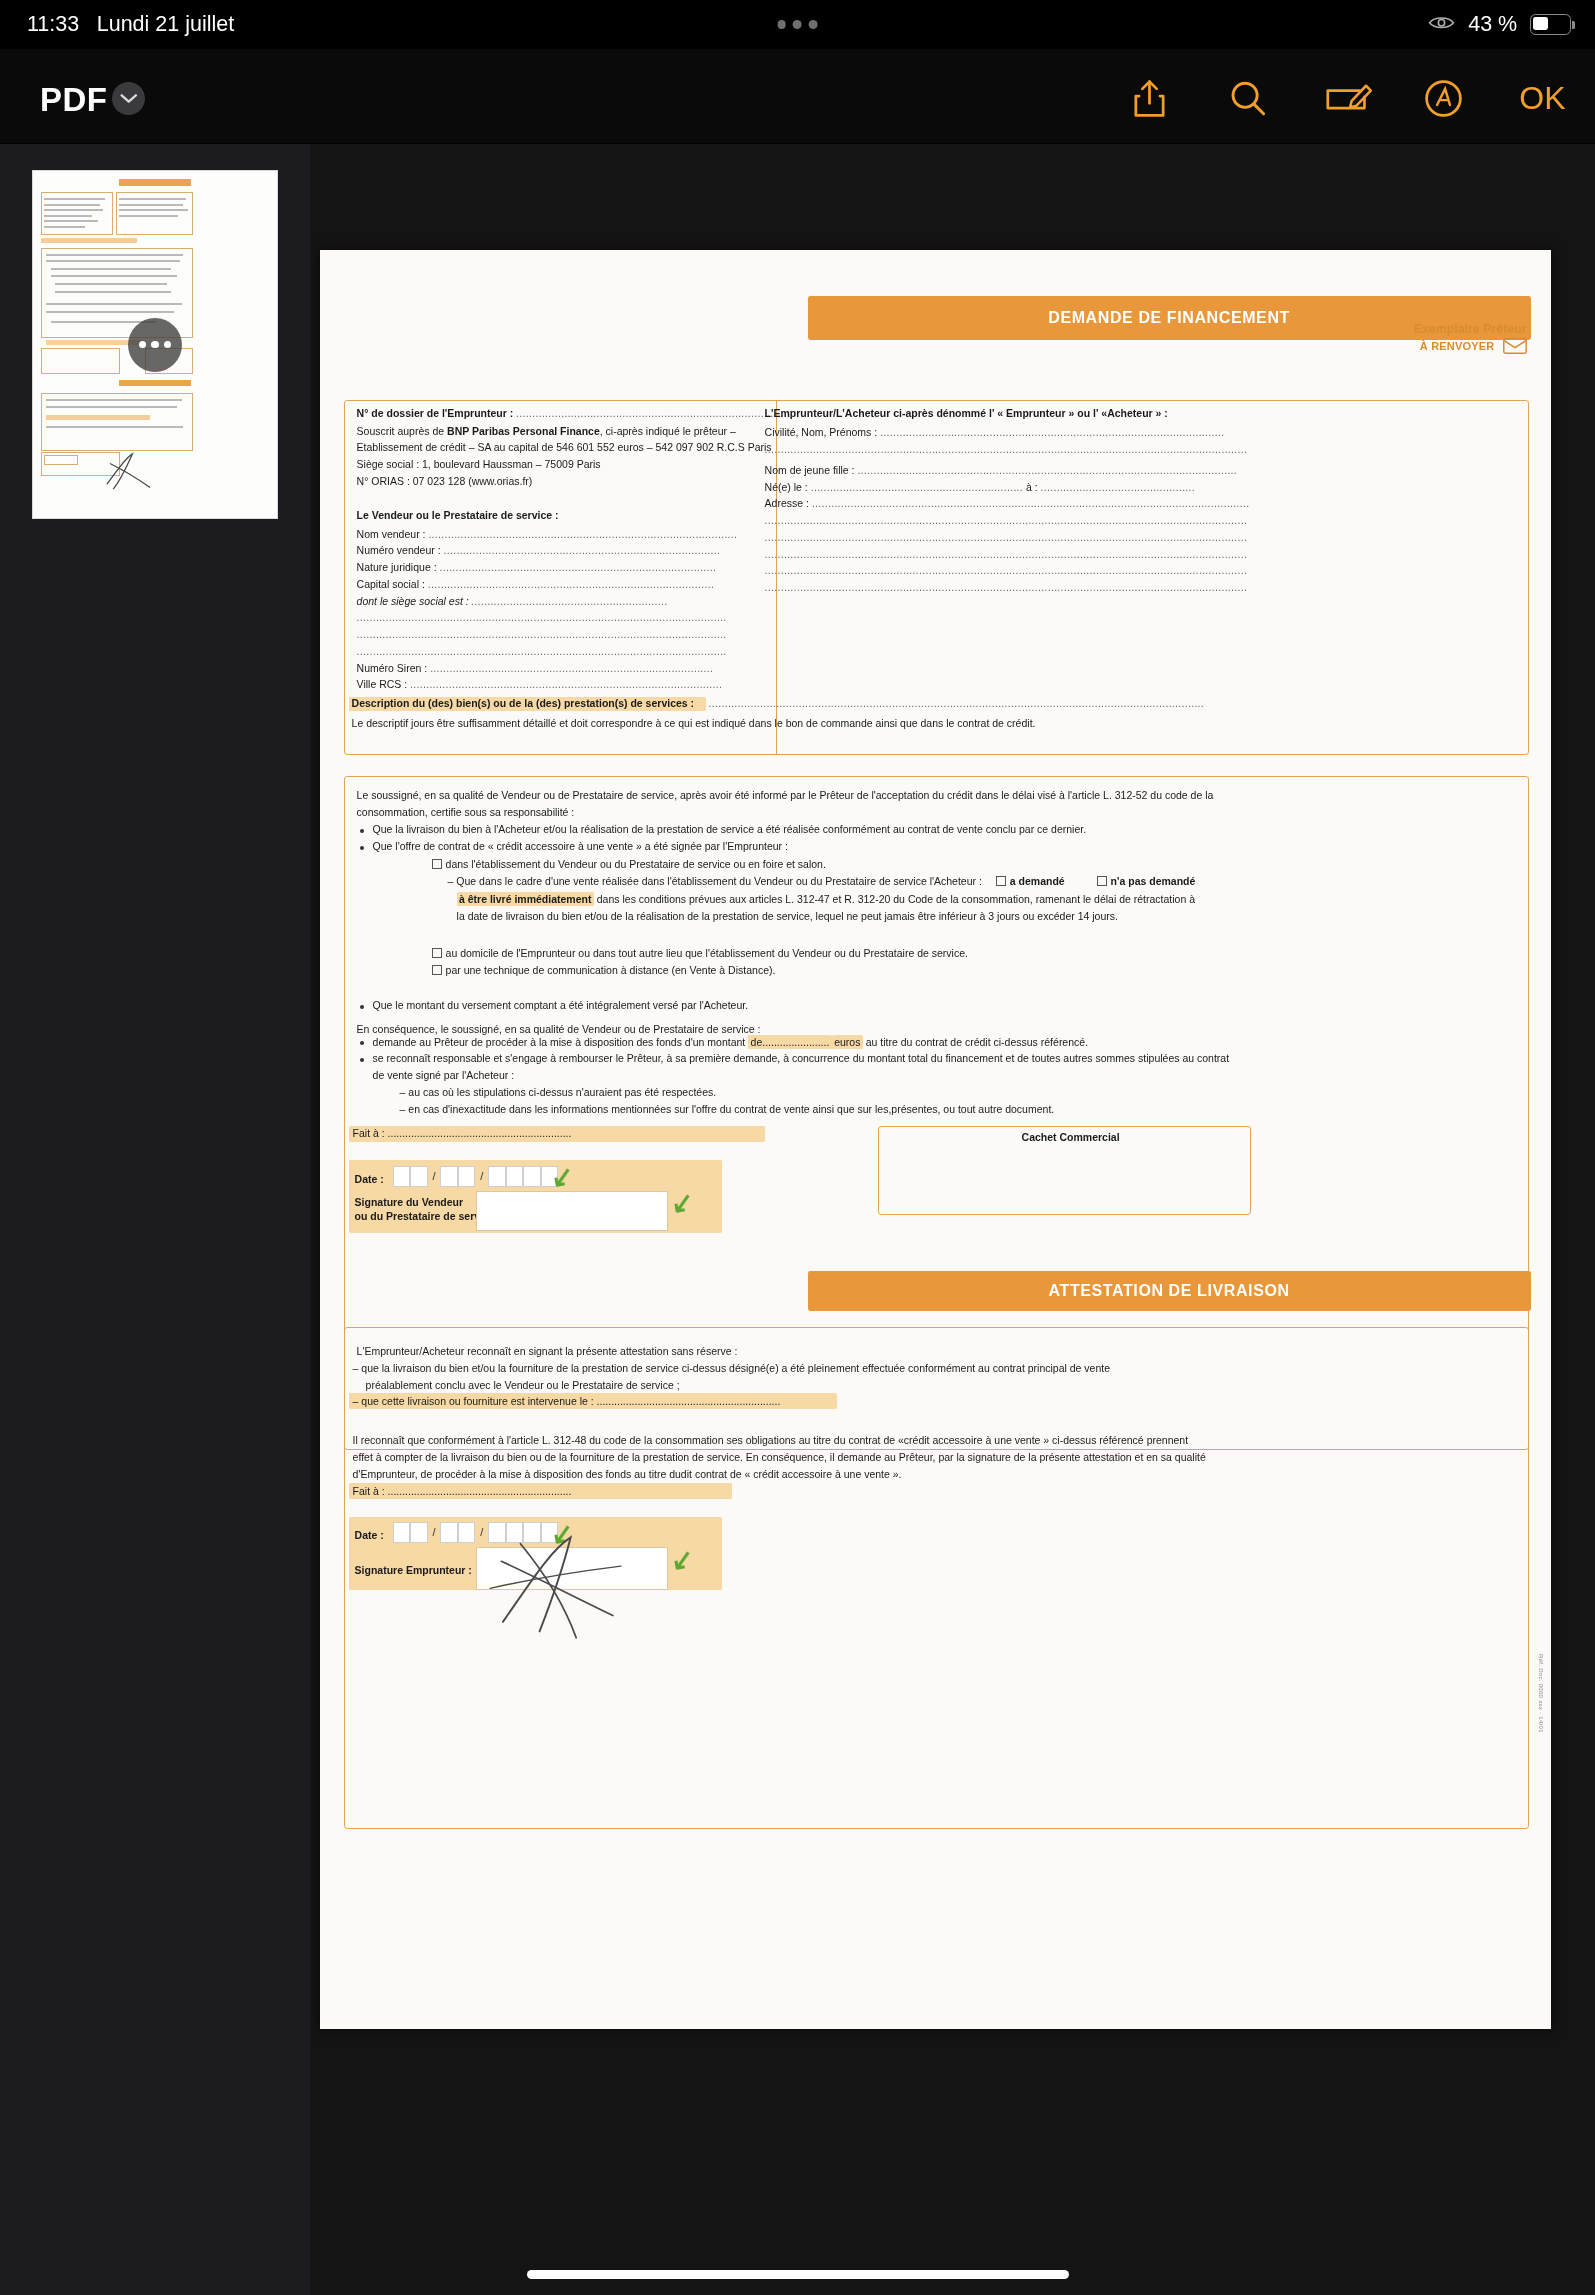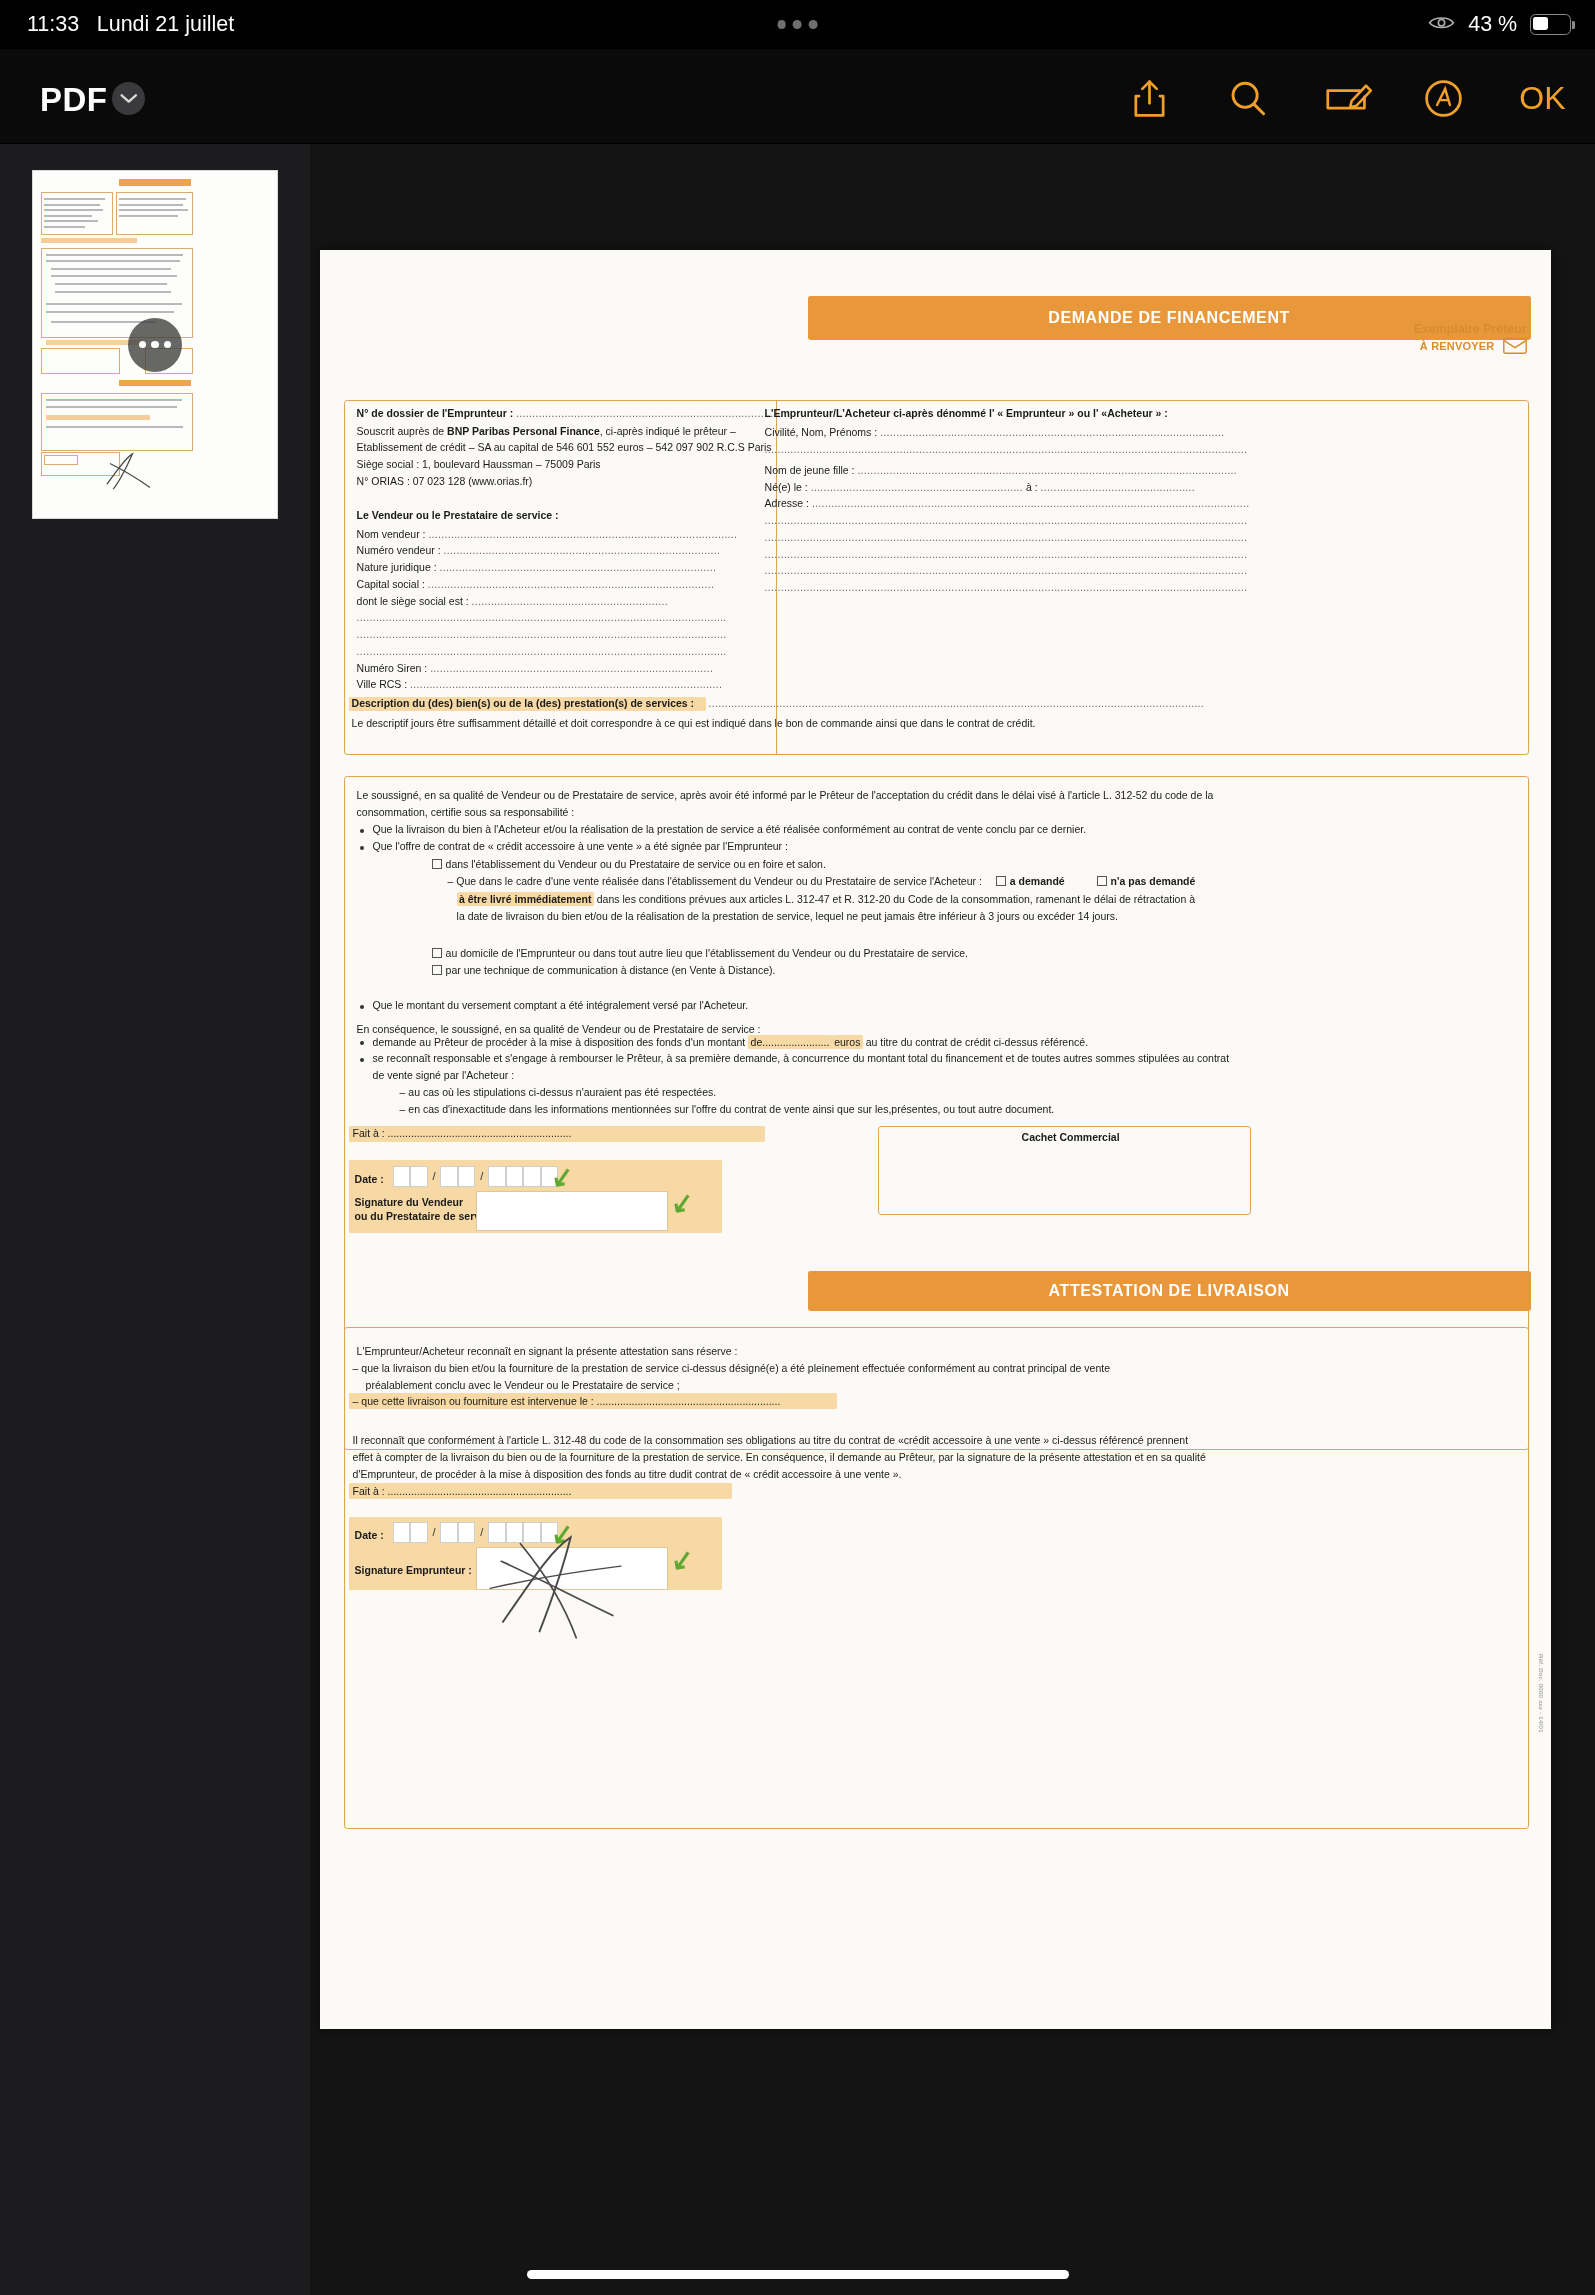--- a/index.html
+++ b/index.html
@@ -454,21 +454,21 @@
         <div class="ln" style="left:37px; top:191px;">Etablissement de crédit – SA au capital de 546 601 552 euros – 542 097 902 R.C.S Paris</div>
         <div class="ln" style="left:37px; top:208px;">Siège social : 1, boulevard Haussman – 75009 Paris</div>
         <div class="ln" style="left:37px; top:225px;">N° ORIAS : 07 023 128 (www.orias.fr)</div>
 
         <div class="ln b" style="left:37px; top:259px;">Le Vendeur ou le Prestataire de service :</div>
 
         <div class="ln" style="left:37px; top:278px;"><span>Nom vendeur :</span> <span class="dots">................................................................................................</span></div>
         <div class="ln" style="left:37px; top:294px;"><span>Numéro vendeur :</span> <span class="dots">......................................................................................</span></div>
         <div class="ln" style="left:37px; top:311px;"><span>Nature juridique :</span> <span class="dots">......................................................................................</span></div>
         <div class="ln" style="left:37px; top:328px;"><span>Capital social :</span> <span class="dots">.........................................................................................</span></div>
-        <div class="ln" style="left:37px; top:345px;"><span>dont le siège social est :</span> <span class="dots">.............................................................</span></div>
+        <div class="ln" style="left:37px; top:345px;font-style:italic;"><span>dont le siège social est :</span> <span class="dots">.............................................................</span></div>
         <div class="ln dots" style="left:37px; top:361px;">...................................................................................................................</div>
         <div class="ln dots" style="left:37px; top:378px;">...................................................................................................................</div>
         <div class="ln dots" style="left:37px; top:395px;">...................................................................................................................</div>
         <div class="ln" style="left:37px; top:412px;"><span>Numéro Siren :</span> <span class="dots">........................................................................................</span></div>
         <div class="ln" style="left:37px; top:428px;"><span>Ville RCS :</span> <span class="dots">.................................................................................................</span></div>
       </div>
 
       <div>
         <div class="ln b" style="left:445px; top:157px;">L'Emprunteur/L'Acheteur ci-après dénommé l' « Emprunteur » ou l' «Acheteur » :</div>
         <div class="ln" style="left:445px; top:176px;"><span>Civilité, Nom, Prénoms :</span> <span class="dots">...........................................................................................................</span></div>

